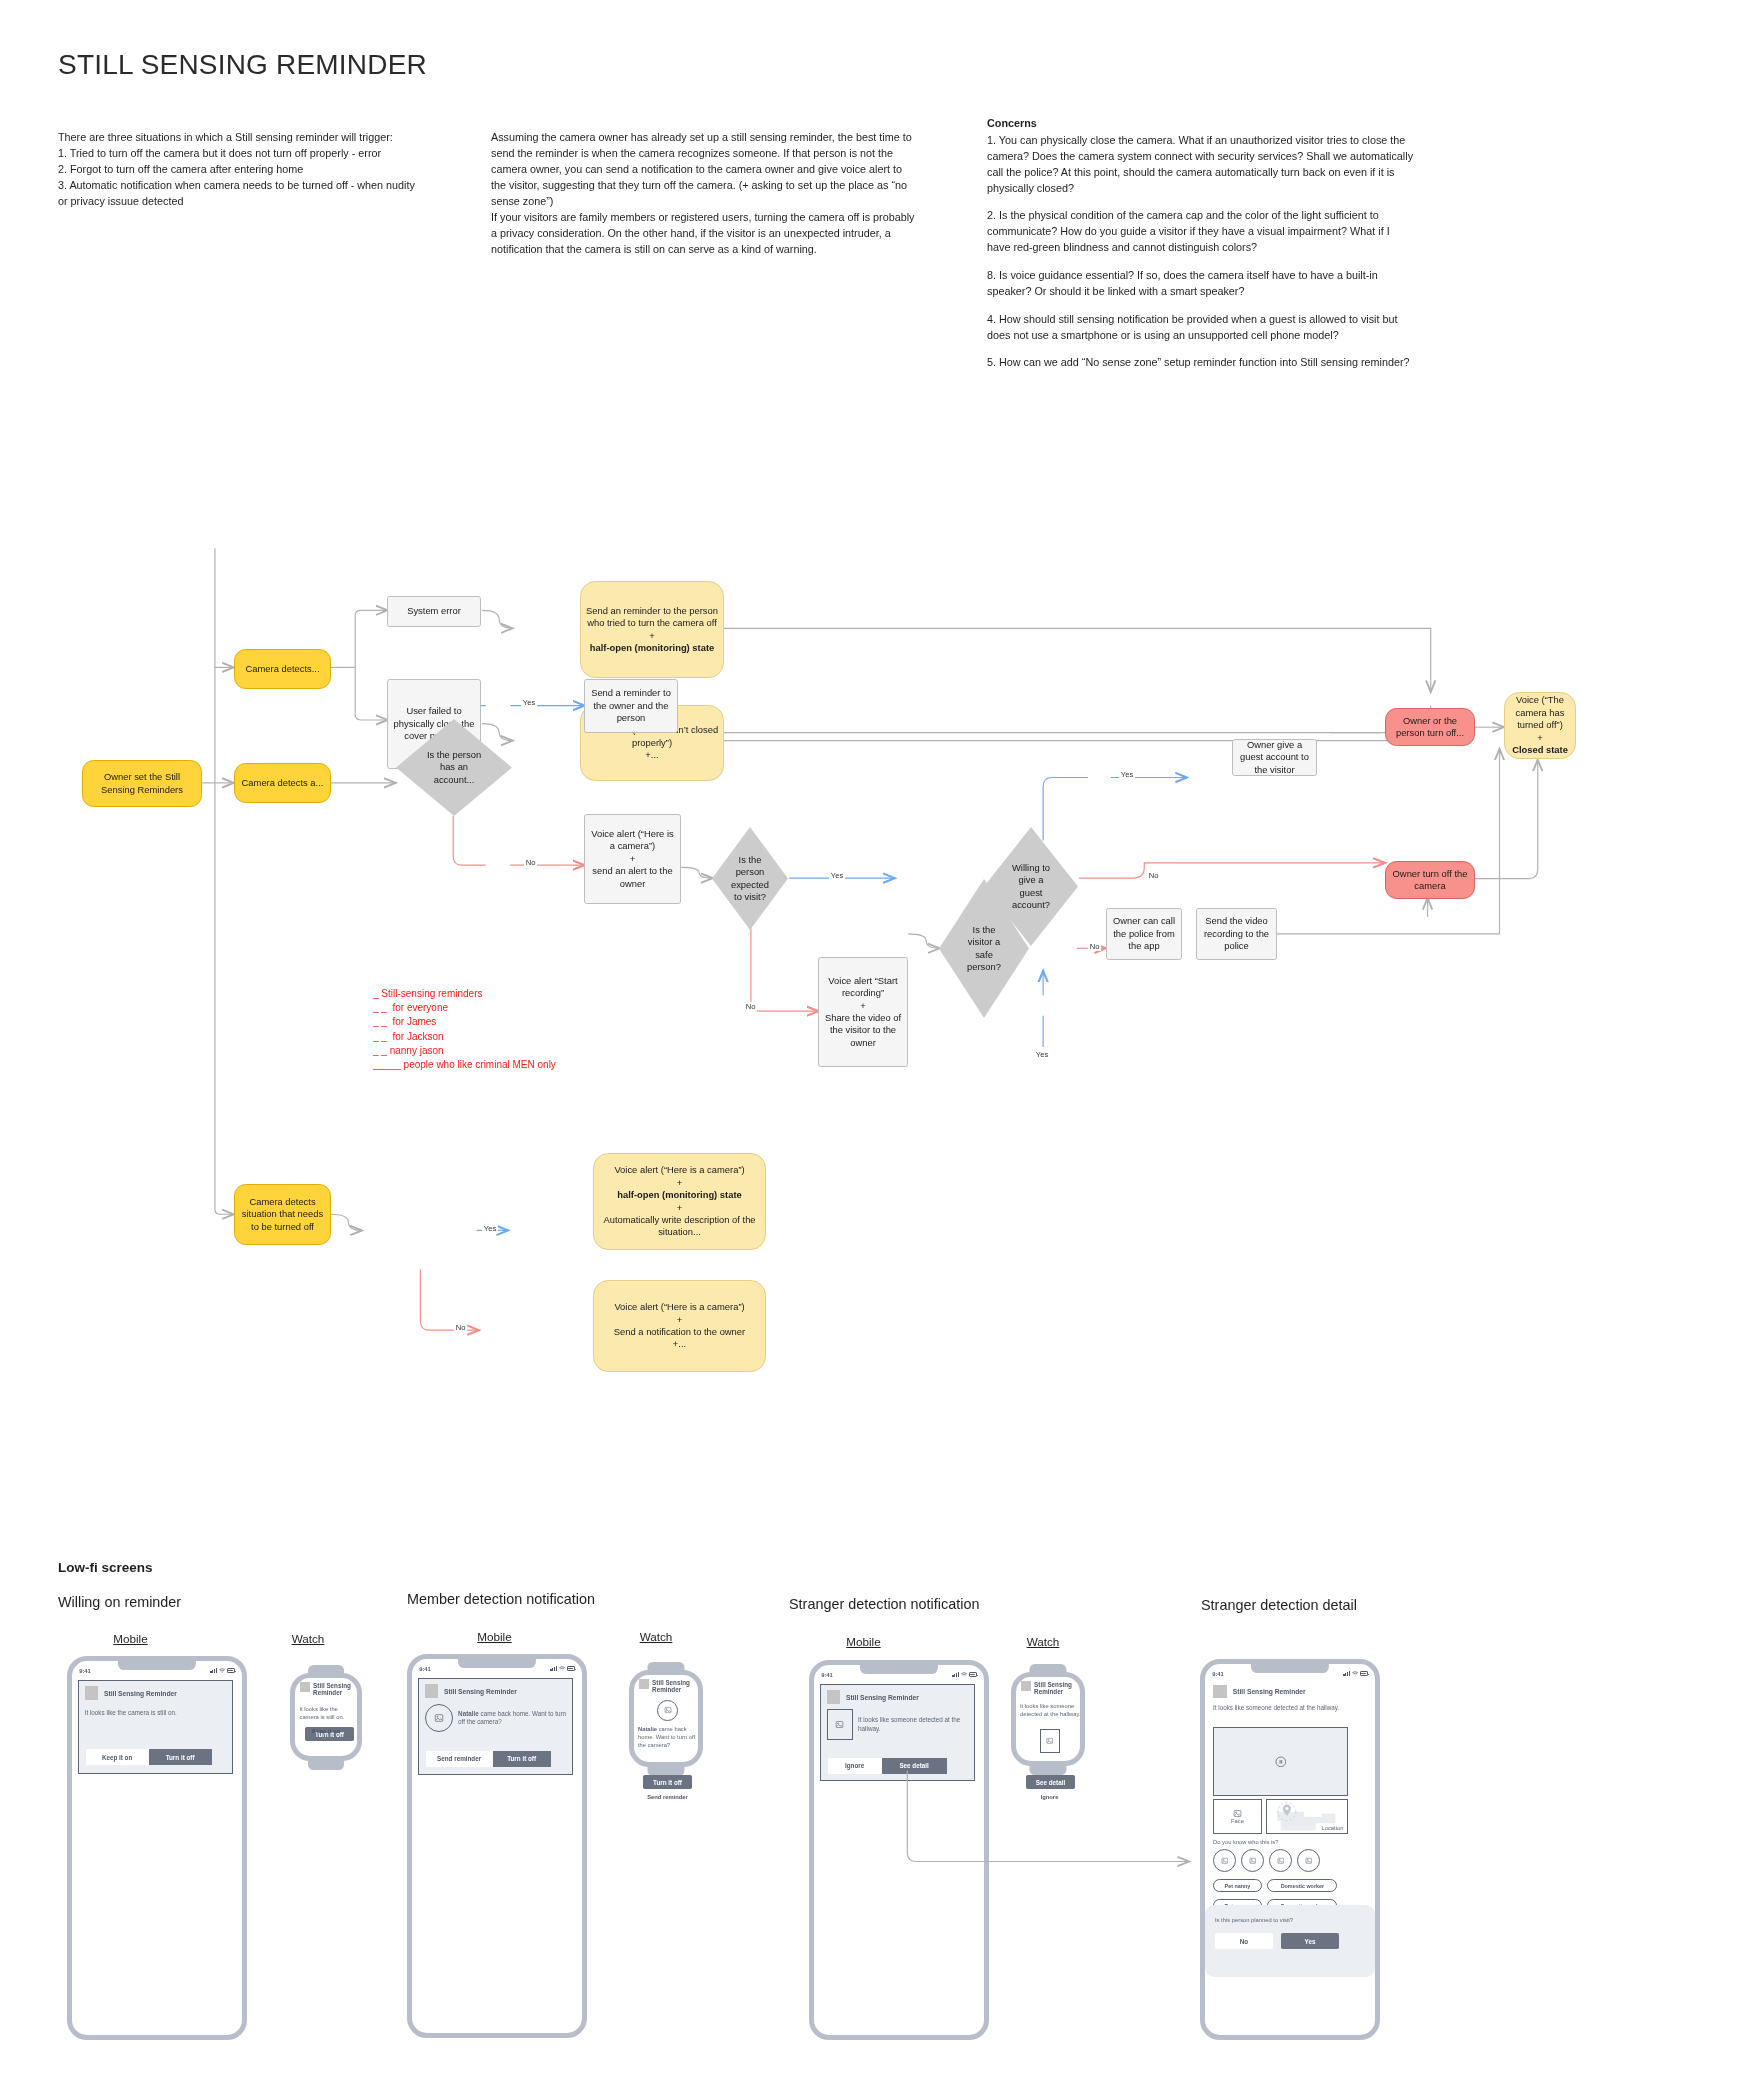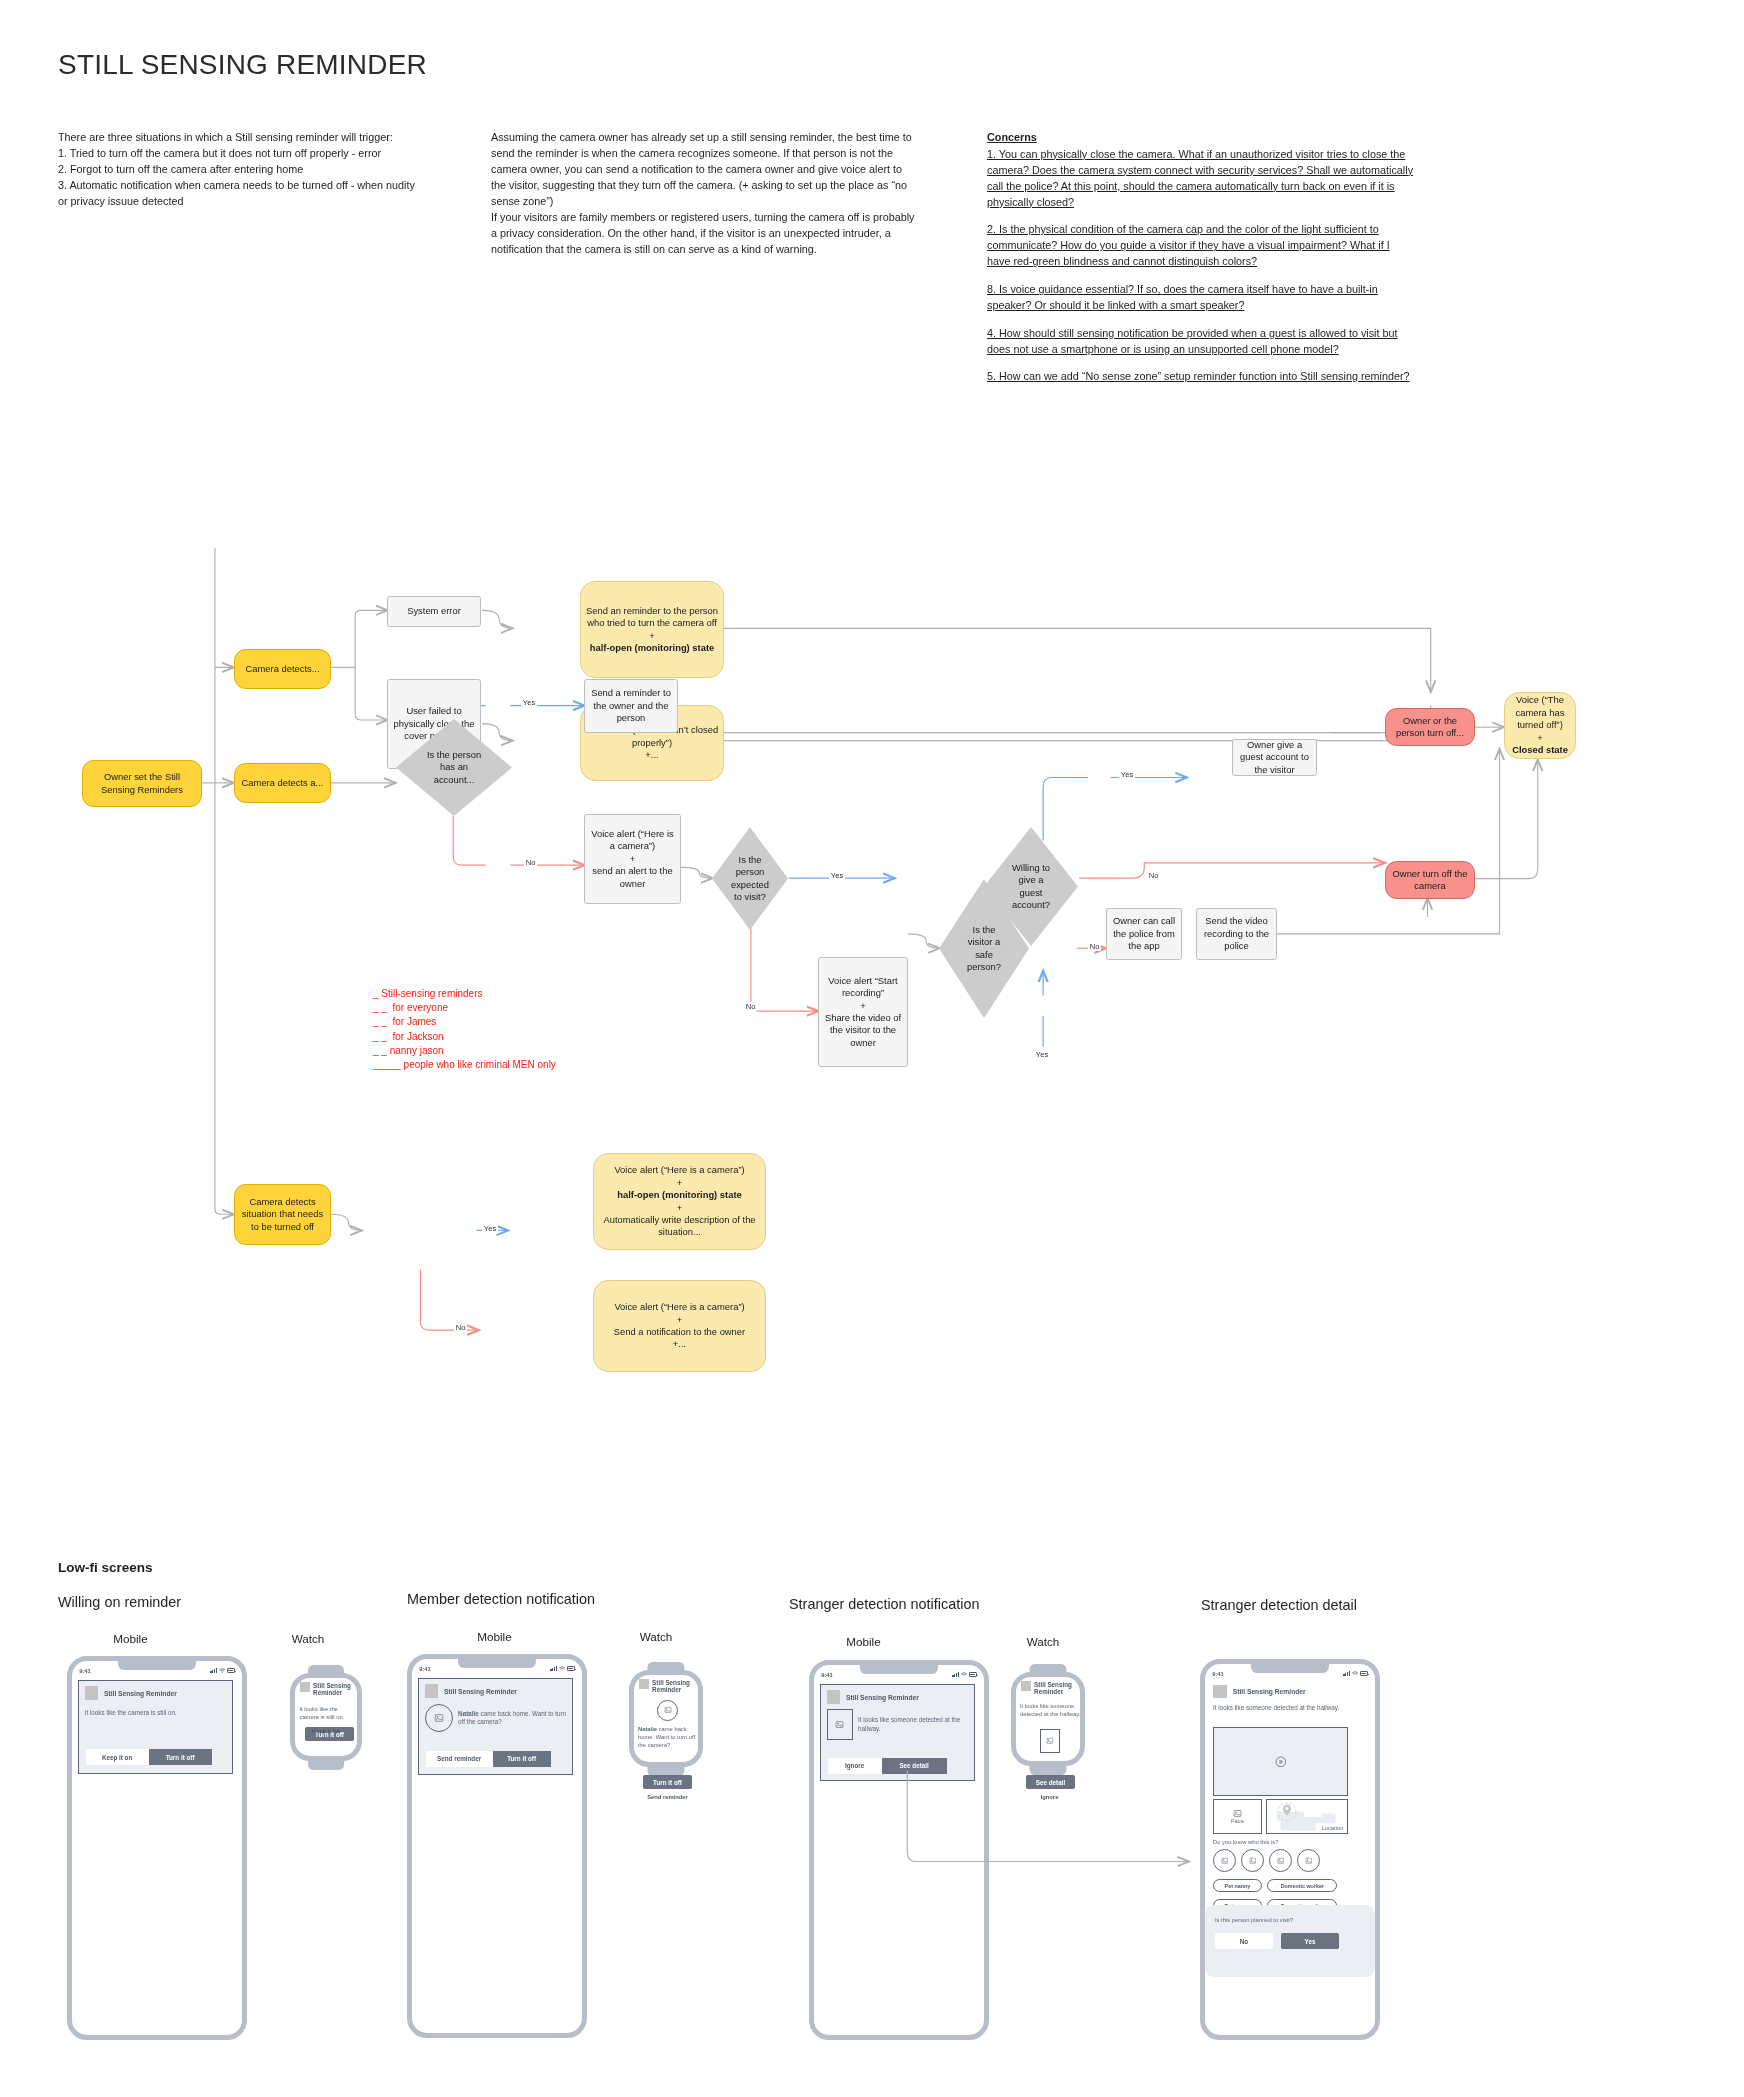--- a/index.html
+++ b/index.html
@@ -15,21 +15,21 @@
   .abs { position:absolute; }
 
   
   #page-title{
     left:58px; top:49px; width:629px;
     font-size:28px; font-weight:400; letter-spacing:0.2px; color:#2b2b2b;
   }
   .intro-col{ font-size:10.8px; line-height:1.48; color:#1f1f1f; }
   #intro-left { left:58px; top:130px; width:360px; }
   #intro-mid  { left:491px; top:130px; width:429px; }
-  #concerns   { left:987px; top:130px; width:427px;text-decoration:underline; }
+  #concerns   { left:987px; top:116px; width:427px; }
   .concern-h  { font-weight:700; margin-bottom:0.9px; }
   .concern-p  { margin:0 0 11.7px 0; }
   .intro-line { display:block; }
 
   
   #flow { left:0; top:418px; width:1745px; height:1056px; }
   .node{
     position:absolute;
     display:flex; align-items:center; justify-content:center;
     text-align:center;
@@ -56,21 +56,21 @@
 
   #red-notes{
     position:absolute; left:373px; top:987px;
     color:#FF1A10; font-size:10px; line-height:1.42; font-weight:500;
   }
   #red-notes div{ white-space:pre; }
 
   
   #lowfi-title{ left:58px; top:1560px; font-size:13.5px; font-weight:700; }
   .sec-title{ font-size:14.4px; font-weight:400; color:#1f1f1f; }
-  .dev-label{ font-size:11.7px; color:#1f1f1f; text-align:center; }
+  .dev-label{ font-size:11.7px; color:#1f1f1f; text-align:center;text-decoration:underline; }
 
   .phone{
     position:absolute;
     border:5.8px solid #B8BEC9; border-radius:20px;
     background:#fff; overflow:hidden;
   }
   .notch{
     position:absolute; left:50%; transform:translateX(-50%);
     top:-0.9px; width:46%; height:10px;
     background:#B8BEC9; border-radius:0 0 6.3px 6.3px;

